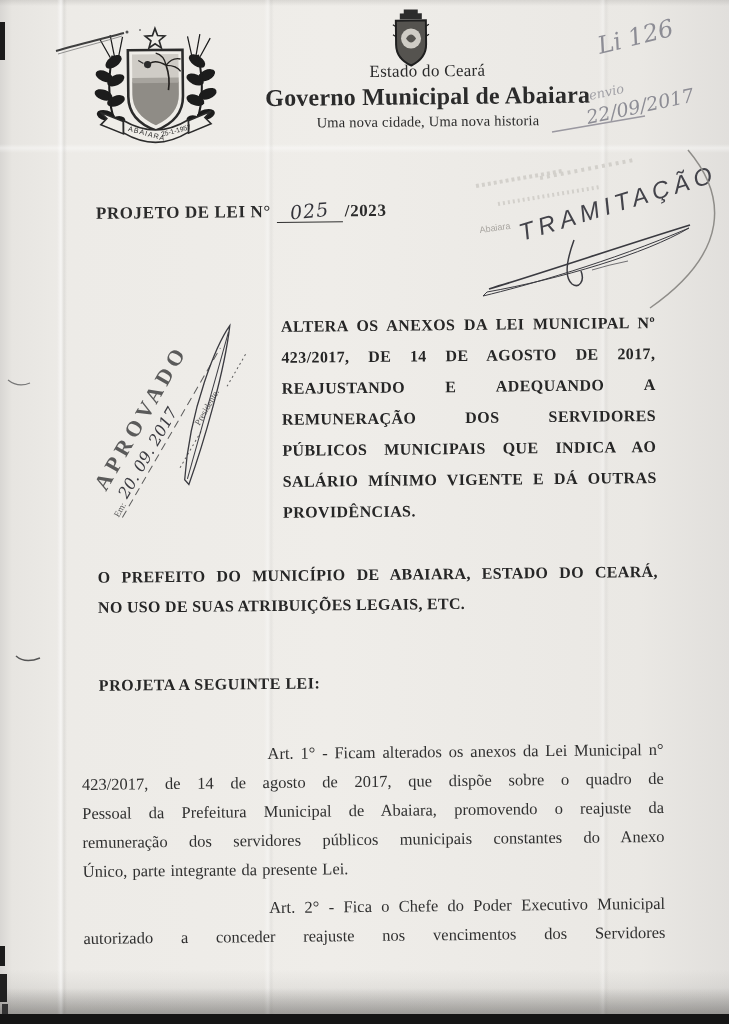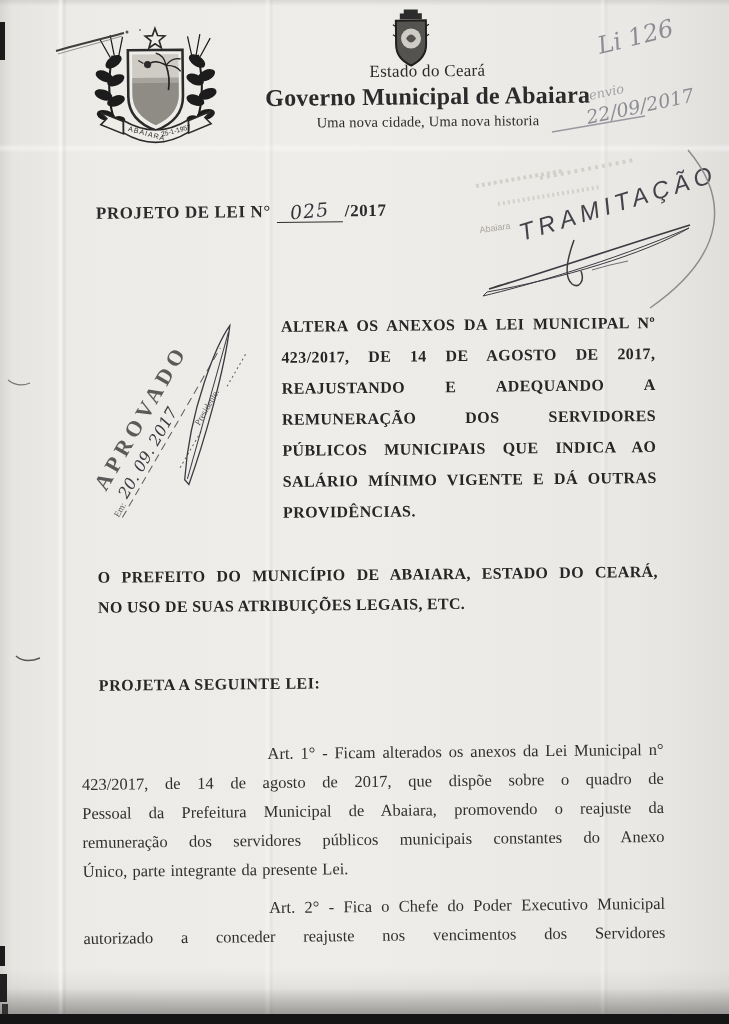--- a/index.html
+++ b/index.html
@@ -98,21 +98,21 @@
       <path d="M6,16 l3,2 M42,16 l-3,2 M6,26 l3,2 M42,26 l-3,2" stroke="#1f1f1f" stroke-width="1.2"></path>
     </svg>
 
     <div class="header-text">
       <div class="header-state">Estado do Ceará</div>
       <div class="header-gov">Governo Municipal de Abaiara</div>
       <div class="header-motto">Uma nova cidade, Uma nova historia</div>
     </div>
 
     <div class="law-title">
-      <span>PROJETO DE LEI N°</span><span class="law-blank"><i>025</i></span><span>/2017</span>
+      <span>PROJETO DE LEI N°</span><span class="law-blank"><i>025</i></span><span>/2023</span>
     </div>
 
     <div class="jpar ementa">
       <div class="jline">ALTERA OS ANEXOS DA LEI MUNICIPAL Nº</div>
       <div class="jline">423/2017, DE 14 DE AGOSTO DE 2017,</div>
       <div class="jline">REAJUSTANDO E ADEQUANDO A</div>
       <div class="jline">REMUNERAÇÃO DOS SERVIDORES</div>
       <div class="jline">PÚBLICOS MUNICIPAIS QUE INDICA AO</div>
       <div class="jline">SALÁRIO MÍNIMO VIGENTE E DÁ OUTRAS</div>
       <div class="jline-last">PROVIDÊNCIAS.</div>

